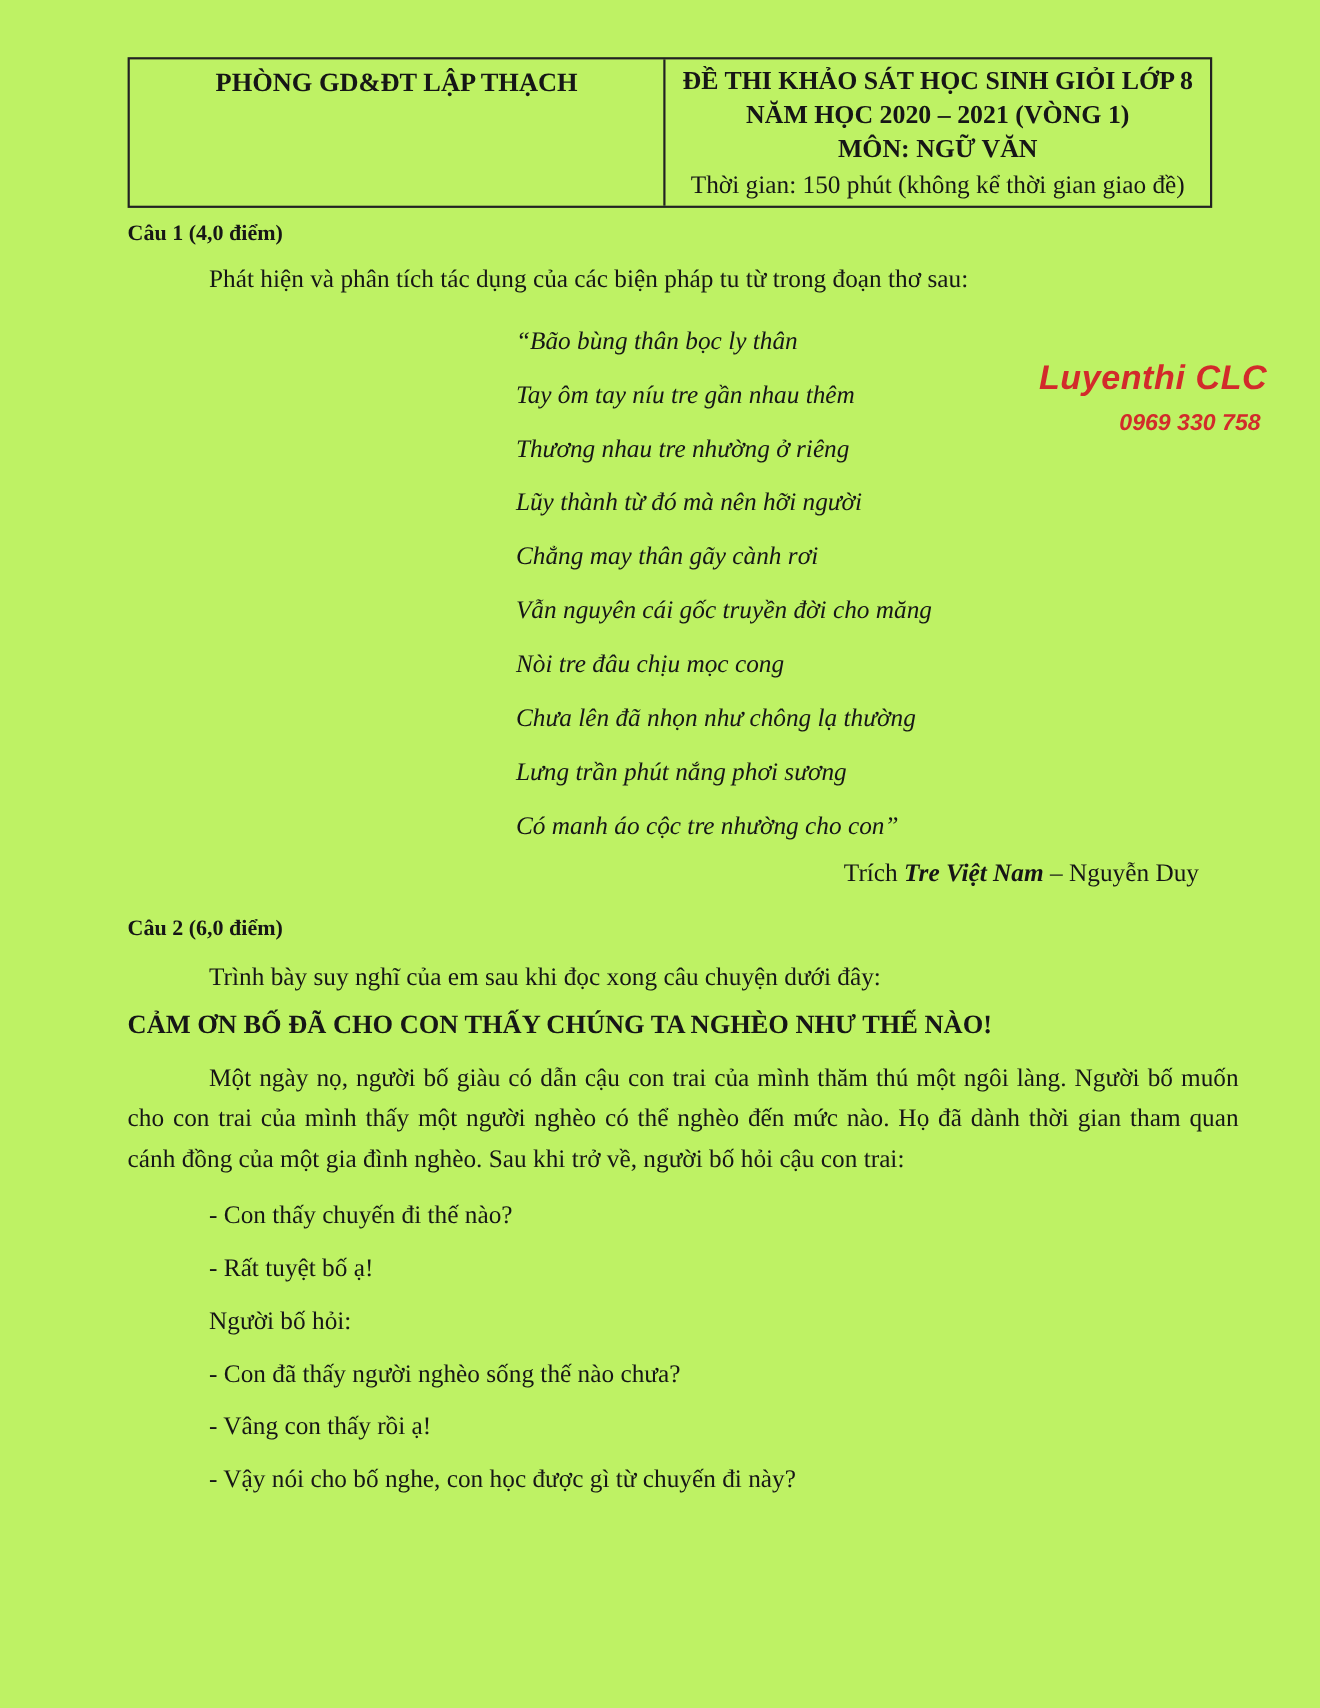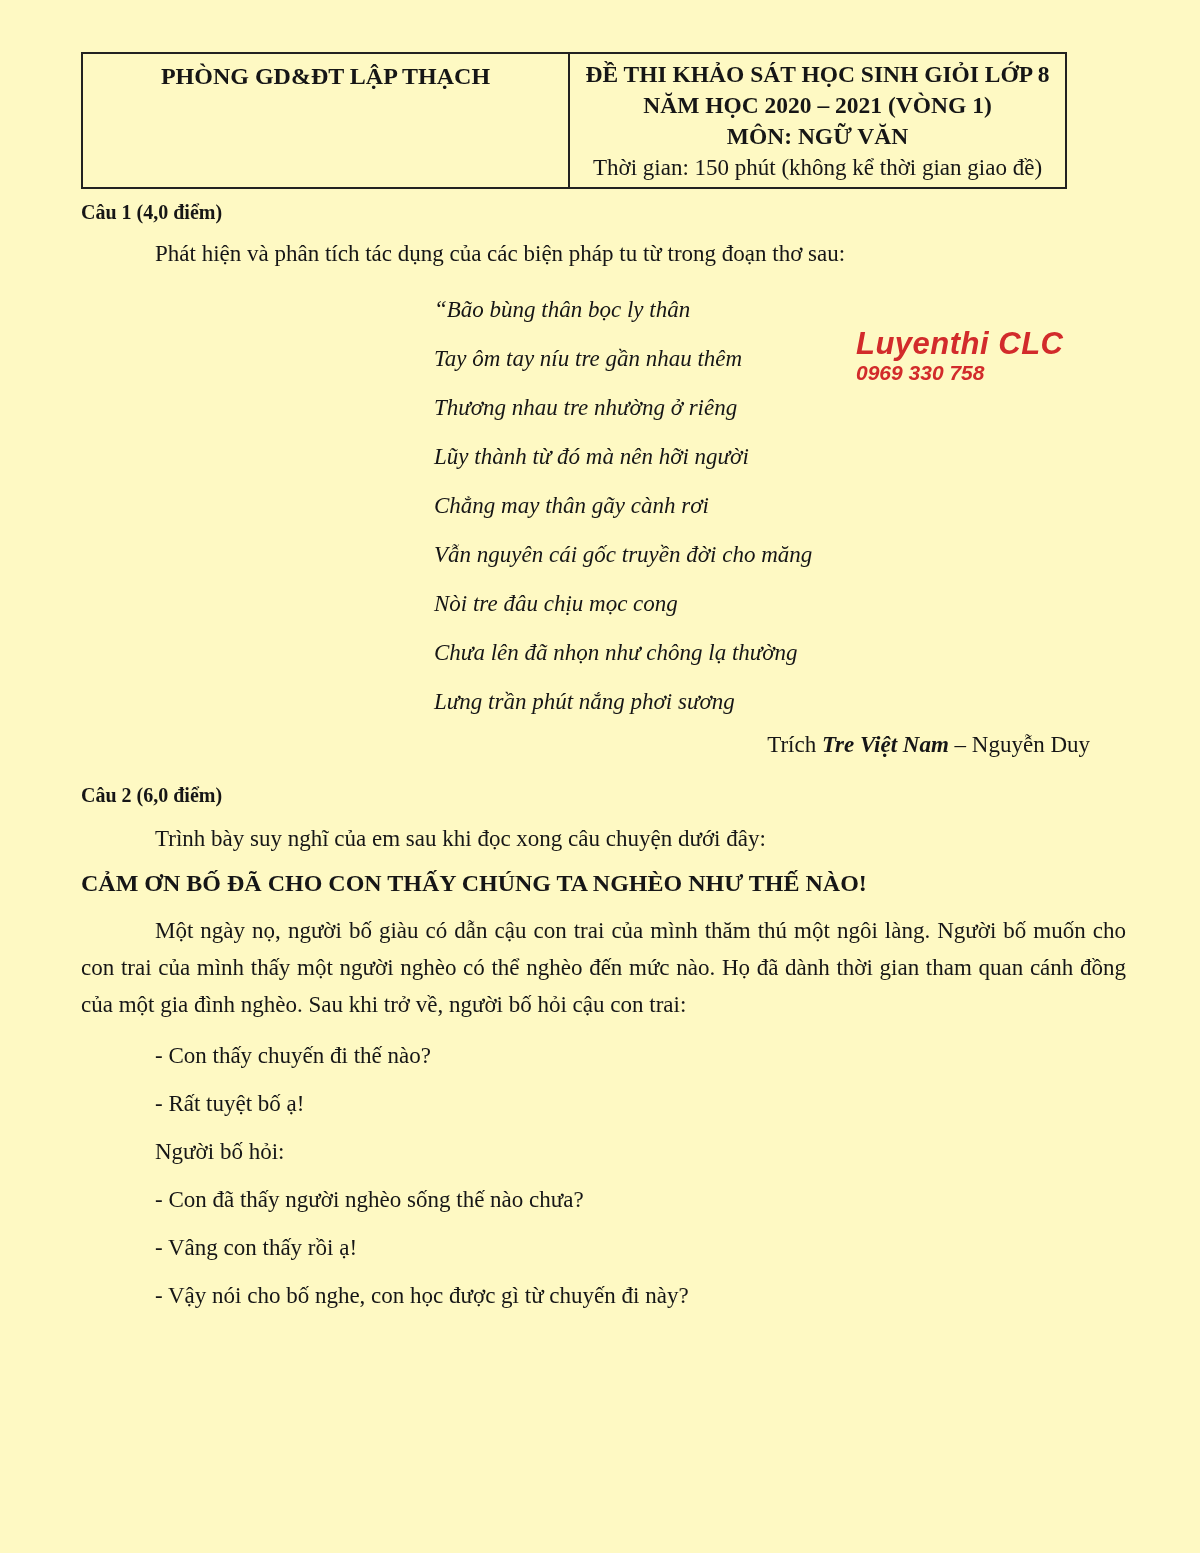--- a/index.html
+++ b/index.html
@@ -1,21 +1,21 @@
 <!DOCTYPE html>
 <html lang="vi"><head>
 <meta charset="utf-8">
 <style>
   html,body{margin:0;padding:0;background:#ffffff;}
   .page{
     position:relative;
     width:1200px;height:1553px;
     box-sizing:border-box;
-    padding:52px 74px 0 81px;
-    background:#fef9c3;
+    padding:52px 74px 0 116px;
+    background:#bef264;
     color:#161616;
     font-family:"Liberation Serif","DejaVu Serif",serif;
     font-size:23px;
     overflow:hidden;
   }
   
   .header-table{
     display:flex;
     width:986px;
     border:2px solid #222;
@@ -100,30 +100,31 @@
     line-height:37px;
   }
   .dialogue{margin-top:18px;}
   .dialogue p{
     margin:0 0 18px 74px;
     line-height:30px;
   }
   
   .watermark{
     position:absolute;
-    left:856px;
+    left:912px;
     top:328px;
     width:240px;
+    text-align:right;
     font-family:"Liberation Sans","DejaVu Sans",sans-serif;
     font-style:italic;
     font-weight:bold;
     line-height:1;
   }
   .wm-brand{font-size:31px;letter-spacing:0.5px;}
-  .wm-phone{font-size:21px;margin-top:3px;margin-right:6px;}
+  .wm-phone{font-size:21px;margin-top:15px;margin-right:6px;}
 </style>
 </head>
 <body>
 
 <div class="page">
 
   <div class="header-table">
     <div class="header-left">
       <div class="dept">PHÒNG GD&amp;ĐT LẬP THẠCH</div>
     </div>
@@ -141,20 +142,21 @@
   <div class="poem">
     <p>“Bão bùng thân bọc ly thân</p>
     <p>Tay ôm tay níu tre gần nhau thêm</p>
     <p>Thương nhau tre nhường ở riêng</p>
     <p>Lũy thành từ đó mà nên hỡi người</p>
     <p>Chẳng may thân gãy cành rơi</p>
     <p>Vẫn nguyên cái gốc truyền đời cho măng</p>
     <p>Nòi tre đâu chịu mọc cong</p>
     <p>Chưa lên đã nhọn như chông lạ thường</p>
     <p>Lưng trần phút nắng phơi sương</p>
+    <p>Có manh áo cộc tre nhường cho con”</p>
   </div>
 
   <p class="citation"><span>Trích </span><span class="work">Tre Việt Nam</span><span> – Nguyễn Duy</span></p>
 
   <p class="q-heading q2-heading">Câu 2 (6,0 điểm)</p>
   <p class="prompt prompt2">Trình bày suy nghĩ của em sau khi đọc xong câu chuyện dưới đây:</p>
   <p class="story-title">CẢM ƠN BỐ ĐÃ CHO CON THẤY CHÚNG TA NGHÈO NHƯ THẾ NÀO!</p>
   <p class="story-par">Một ngày nọ, người bố giàu có dẫn cậu con trai của mình thăm thú một ngôi làng. Người bố muốn cho con trai của mình thấy một người nghèo có thể nghèo đến mức nào. Họ đã dành thời gian tham quan cánh đồng của một gia đình nghèo. Sau khi trở về, người bố hỏi cậu con trai:</p>
 
   <div class="dialogue">

